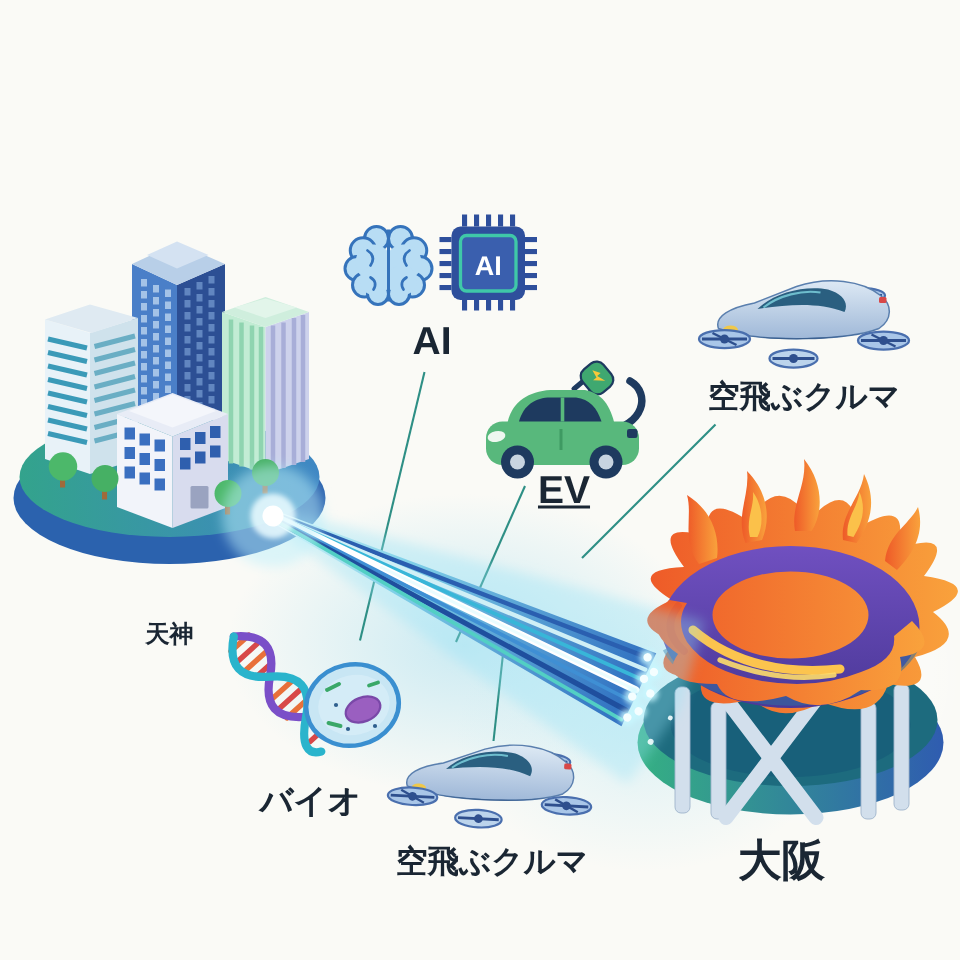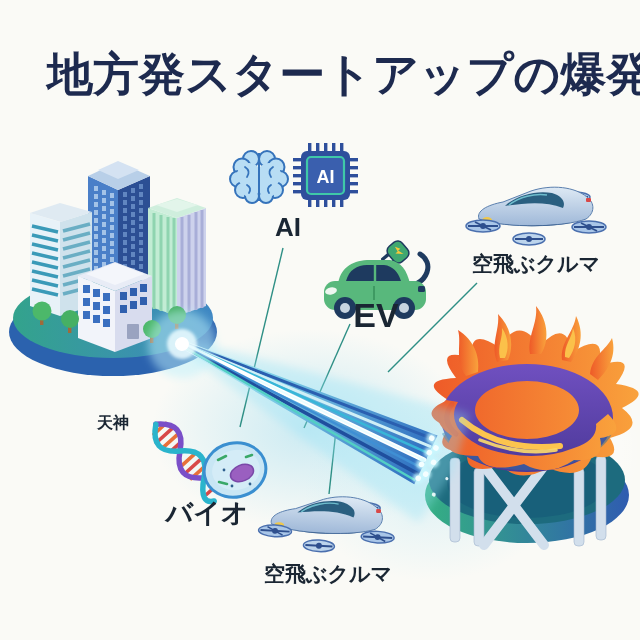--- a/index.html
+++ b/index.html
@@ -12,25 +12,25 @@
   .glow-beam2{left:250px;top:360px;width:360px;height:260px;
     background:radial-gradient(closest-side,rgba(190,232,244,.45),rgba(190,232,244,0) 70%);}
   .glow-osaka{left:390px;top:310px;width:290px;height:280px;
     background:radial-gradient(closest-side,rgba(255,255,255,.95),rgba(255,255,255,0) 75%);}
   .title{position:absolute;left:47px;top:44px;width:560px;
     font-size:46px;font-weight:bold;letter-spacing:0px;color:#1d2a4f;
     white-space:nowrap;}
   .label{position:absolute;transform:translateX(-50%);white-space:nowrap;
     font-weight:bold;color:#1a2633;text-align:center;}
   .lbl-ai{left:288px;top:212px;font-size:26px;}
-  .lbl-ev{left:376px;top:296px;font-size:34px;}
+  .lbl-ev{left:376px;top:311px;font-size:26px;text-decoration:underline;}
   .lbl-fly-top{left:536px;top:250px;font-size:21px;}
   .lbl-fukuoka{left:109px;top:381px;font-size:29px;}
   .lbl-tenjin{left:113px;top:413px;font-size:16px;}
-  .lbl-bio{left:207px;top:495px;font-size:27px;}
+  .lbl-bio{left:207px;top:519px;font-size:22px;}
   .lbl-fly-bottom{left:328px;top:560px;font-size:21px;}
   .lbl-osaka{left:521px;top:554px;font-size:29px;}
   svg{position:absolute;left:0;top:0;}
 </style>
 </head>
 <body>
 
 <div class="canvas">
 
   <div class="bg-glow glow-beam"></div>
@@ -410,20 +410,20 @@
         <line x1="246" y1="457" x2="252" y2="455"></line>
       </g>
       <g fill="#2e5f8e">
         <circle cx="224" cy="470" r="1.4"></circle>
           <circle cx="232" cy="486" r="1.4"></circle>
           <circle cx="250" cy="484" r="1.4"></circle>
       </g>
     </g>
   </svg>
 
-  <div class="title">地方発スタートアップの爆発</div>
   <div class="label lbl-ai">AI</div>
   <div class="label lbl-ev">EV</div>
   <div class="label lbl-fly-top">空飛ぶクルマ</div>
   <div class="label lbl-tenjin">天神</div>
   <div class="label lbl-bio">バイオ</div>
   <div class="label lbl-fly-bottom">空飛ぶクルマ</div>
+  <div class="label lbl-osaka">大阪</div>
 </div>
 
 </body></html>

